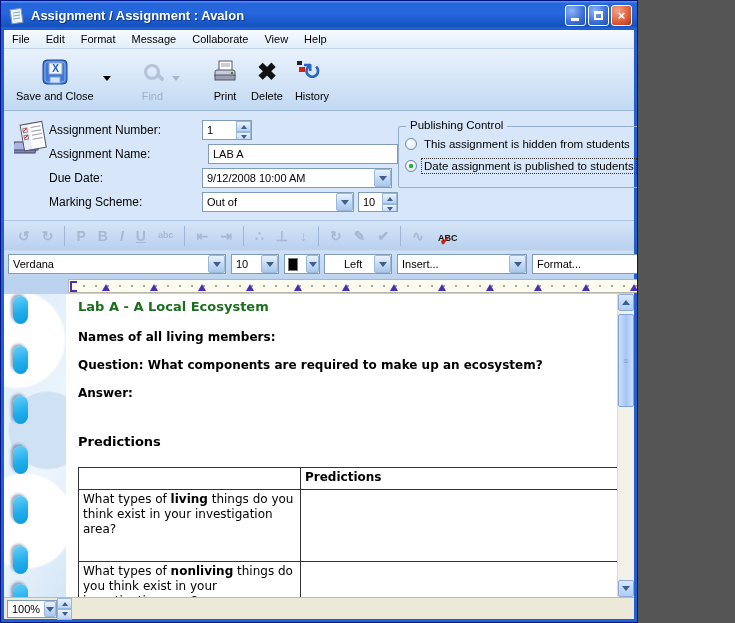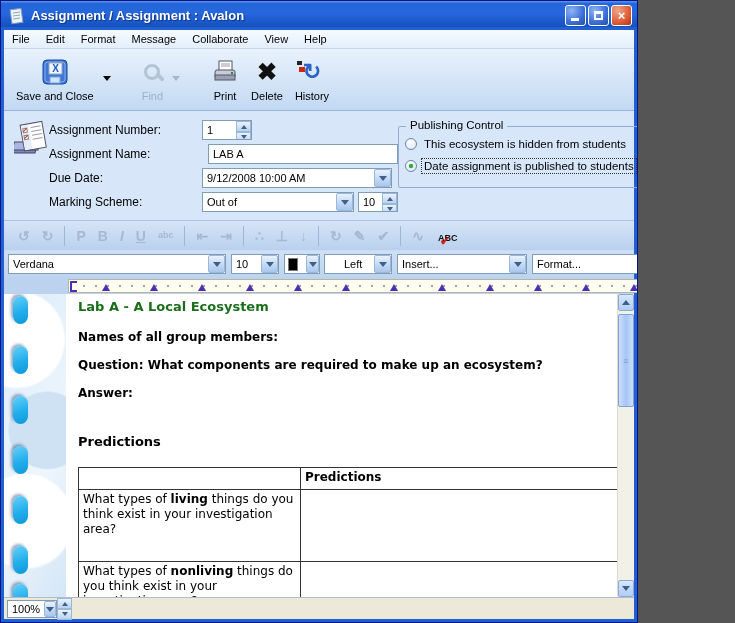--- a/index.html
+++ b/index.html
@@ -309,21 +309,21 @@
           <div>
               <span class="tri-dn"></span>
             </div>
         </div>
       </div>
 
       <div class="groupbox">
         <span class="gb-title">Publishing Control</span>
         <div class="radio-row" style="top:9px;">
           <span class="radio"></span>
-          <span class="radio-label">This ecosystem is hidden from students</span>
+          <span class="radio-label">This assignment is hidden from students</span>
         </div>
         <div class="radio-row" style="top:31px;">
           <span class="radio sel"></span>
           <span class="radio-label focused">Date assignment is published to students</span>
           <svg class="eye" width="16" height="10" viewBox="0 0 16 10">
             <ellipse cx="8" cy="5" rx="7" ry="4.2" fill="#fff" stroke="#222" stroke-width="1.4"></ellipse>
             <circle cx="8" cy="5" r="2.4" fill="#222"></circle>
           </svg>
         </div>
       </div>
@@ -475,21 +475,21 @@
           <span class="pill" style="top: 52px;"></span>
           <span class="pill" style="top: 102px;"></span>
           <span class="pill" style="top: 152px;"></span>
           <span class="pill" style="top: 202px;"></span>
           <span class="pill" style="top: 252px;"></span>
           <span class="pill" style="top: 290px;"></span>
         </div>
 
       <div class="doc">
         <div class="doc-title" style="color:#1b6e1b;">Lab A - A Local Ecosystem</div>
-        <p>Names of all group members:</p>
+        <p>Names of all living members:</p>
         <p>Question: What components are required to make up an ecosystem?</p>
         <p>Answer:</p>
         <div class="sec-head">Predictions</div>
 
         <table class="pred">
           <tbody>
               <tr>
             <th class="c1"></th>
             <th>Predictions</th>
           </tr>

